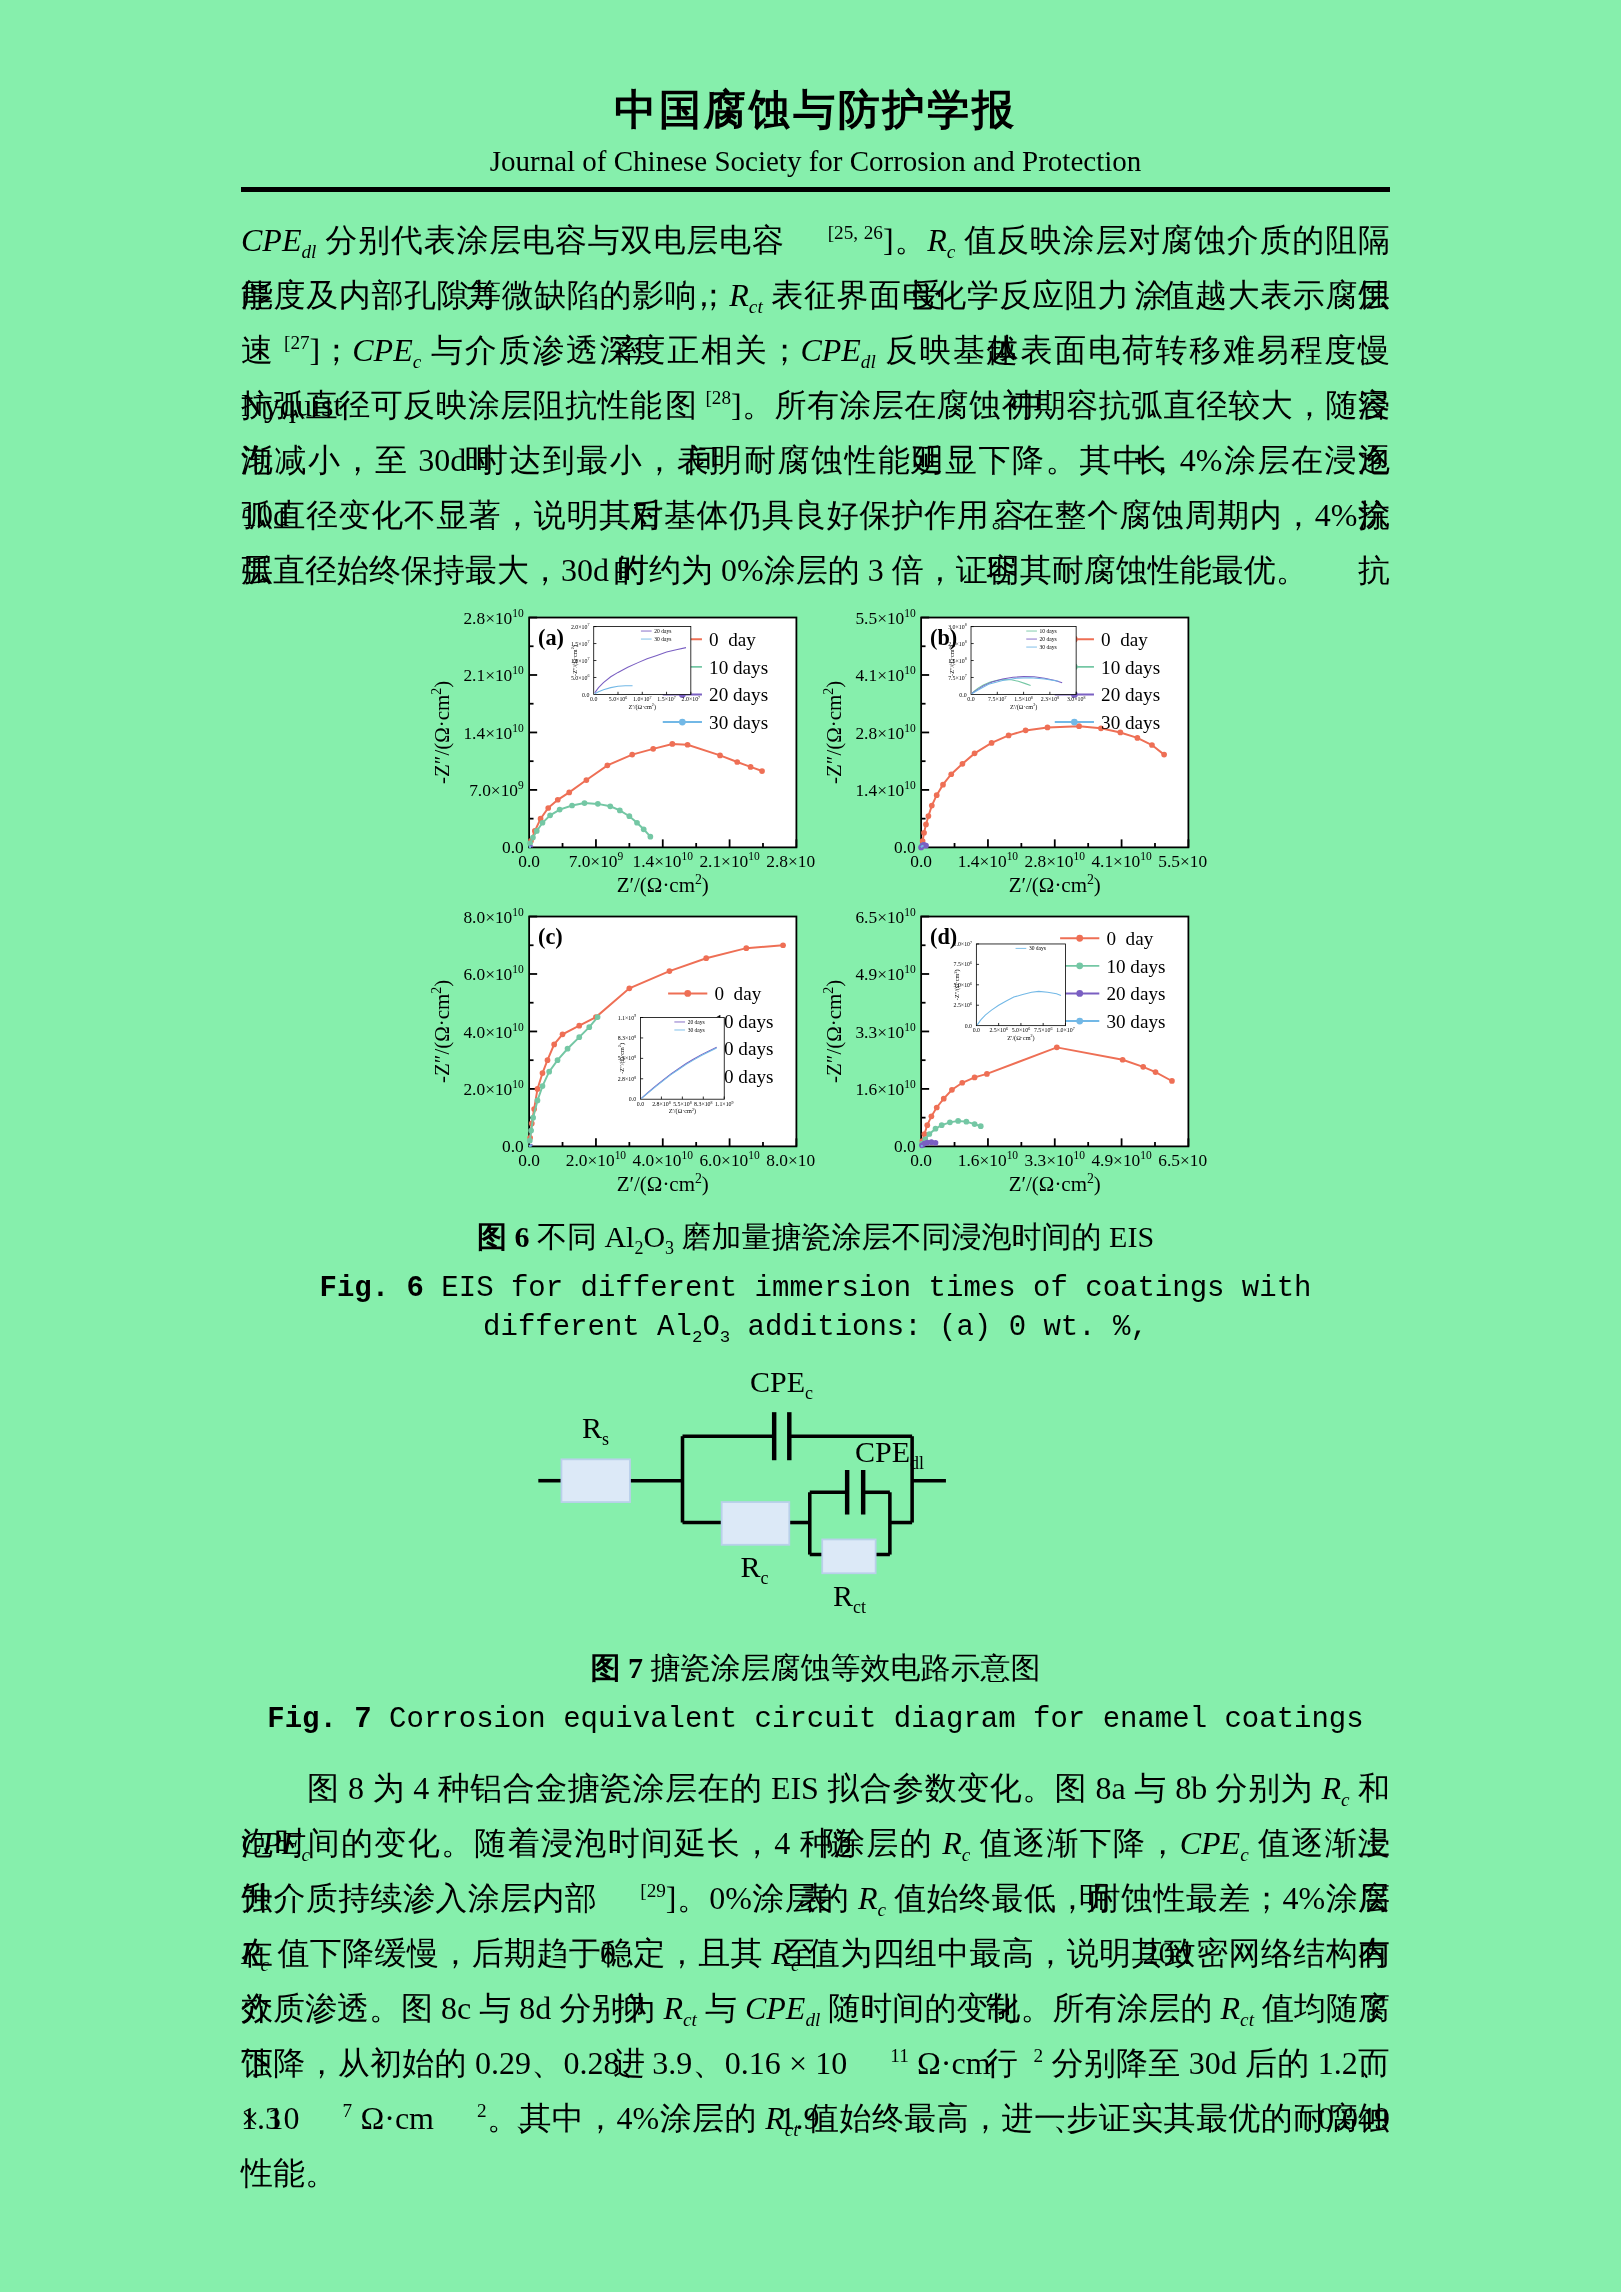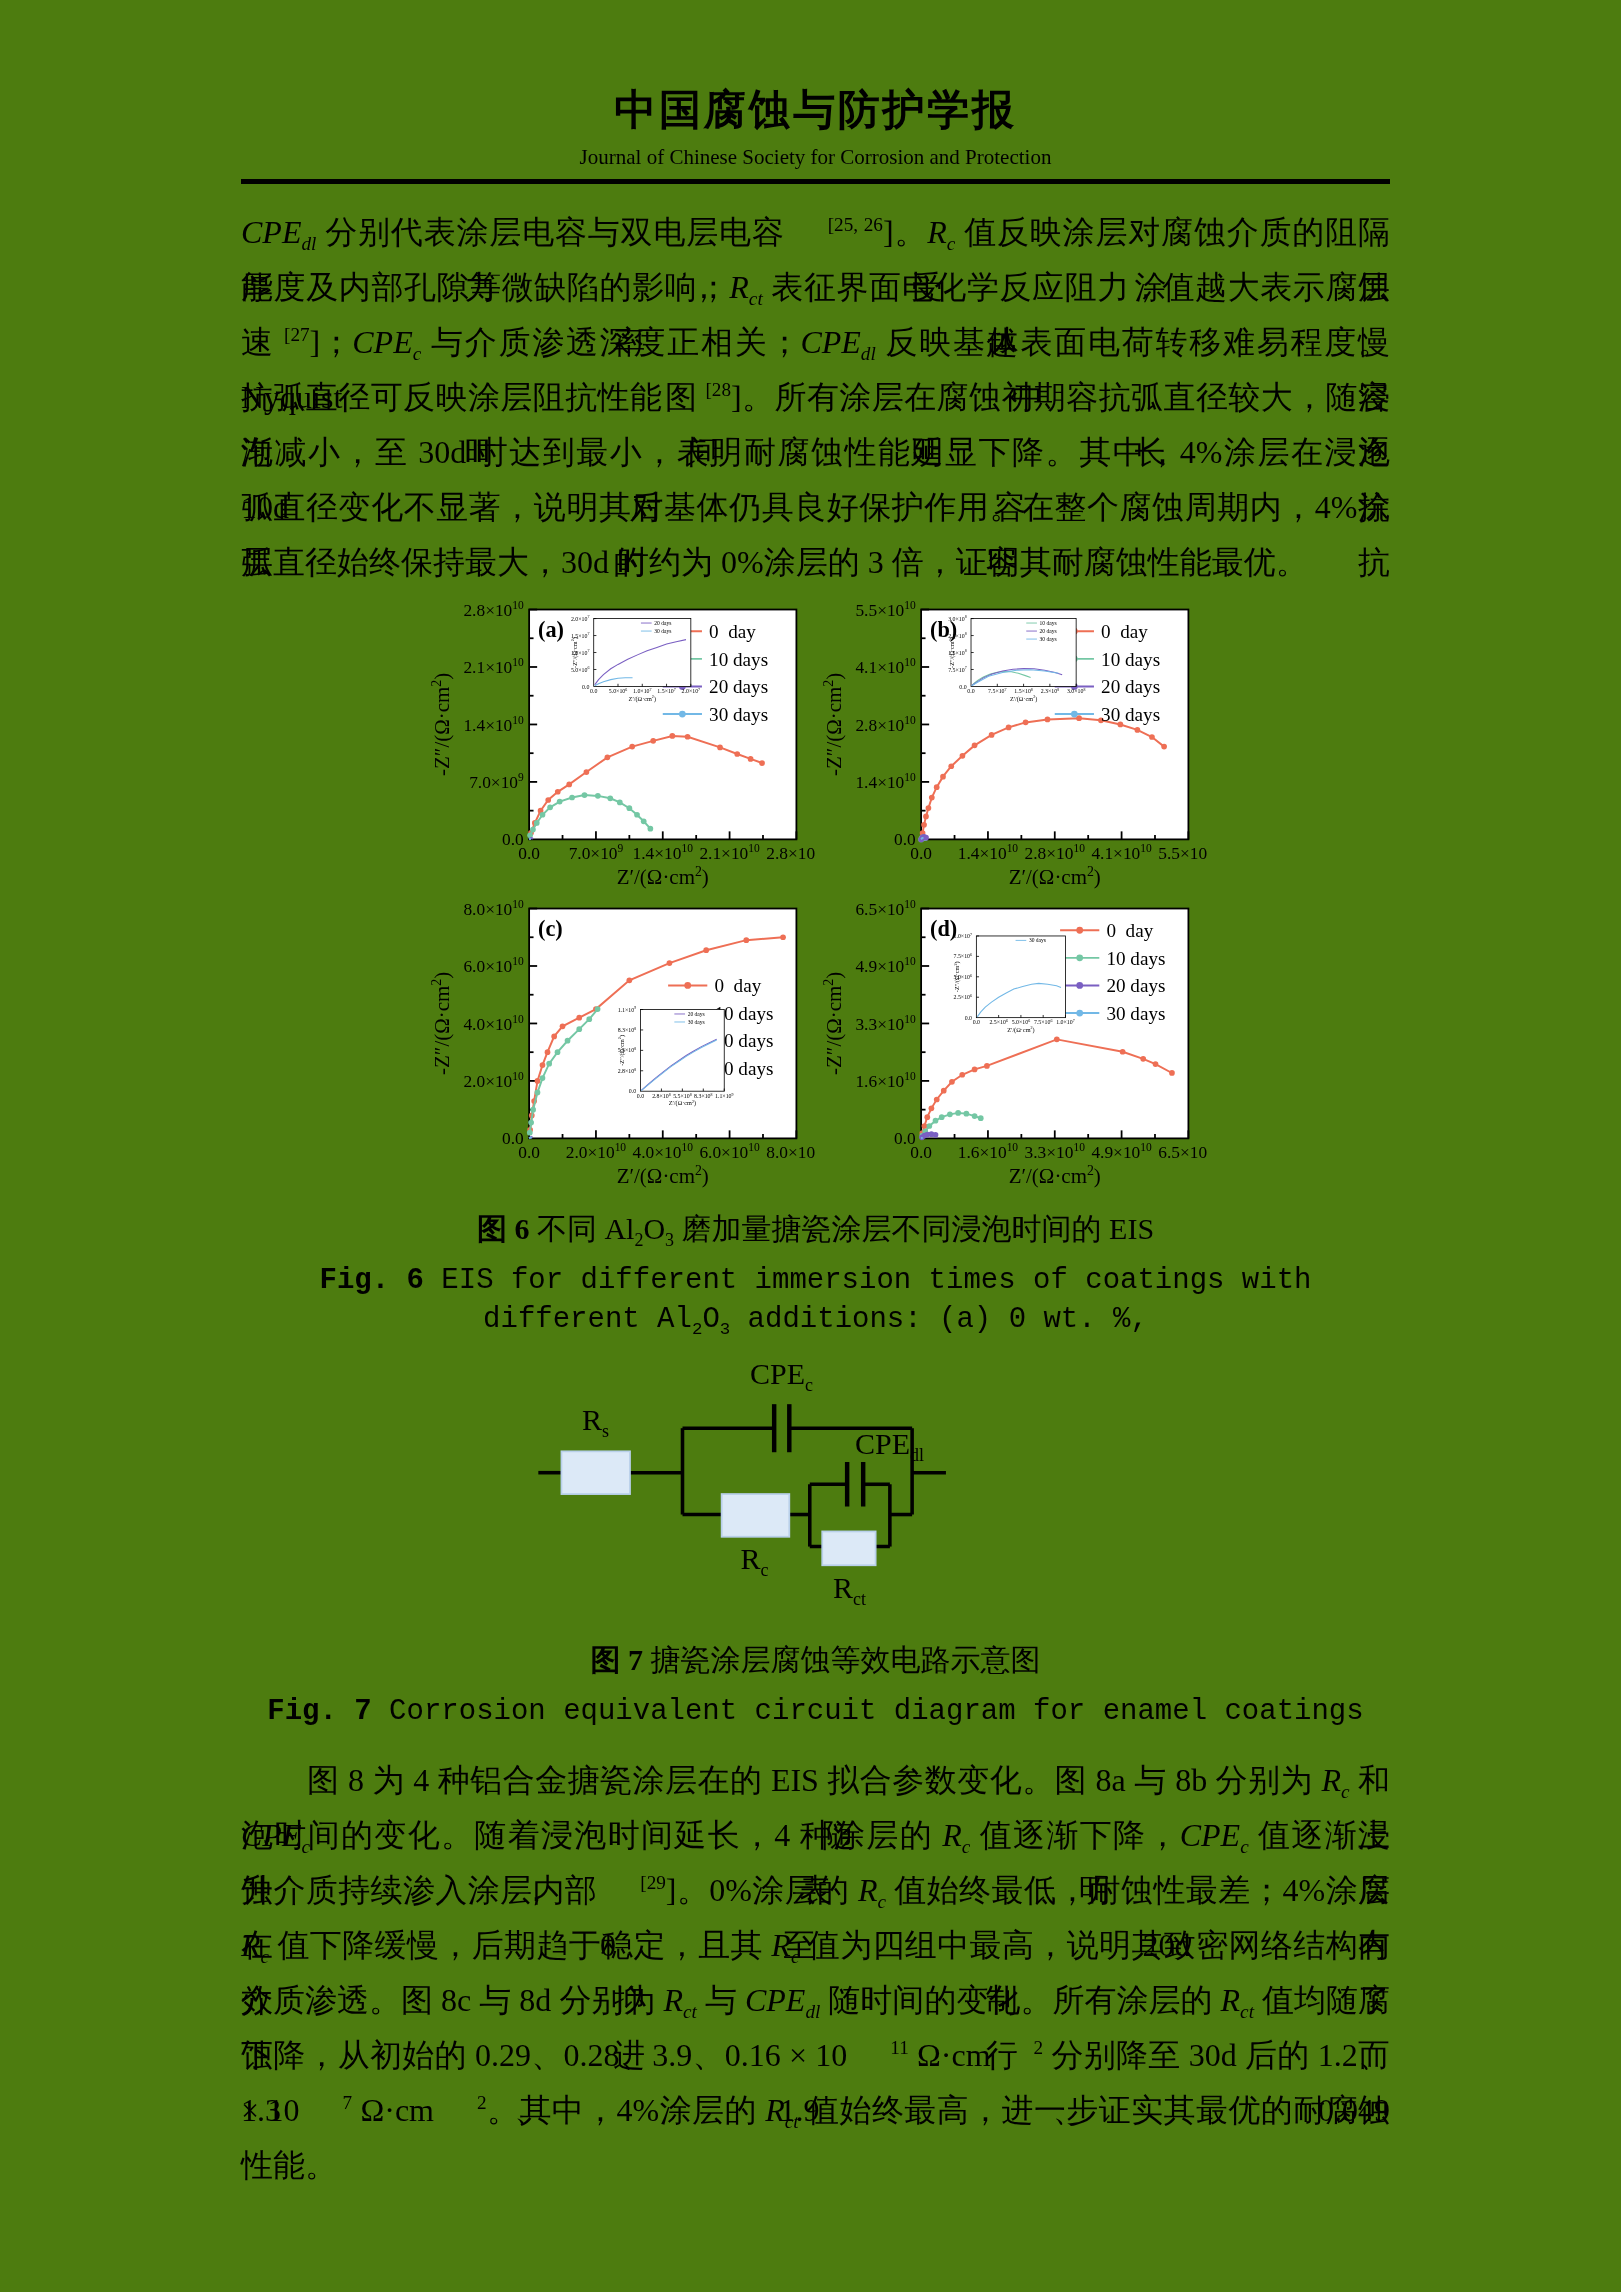--- a/index.html
+++ b/index.html
@@ -1,20 +1,20 @@
 <!DOCTYPE html>
 <html style="font-size:14.3px"><head>
 <meta charset="utf-8">
 <style>
   html,body{margin:0;padding:0;background:#888;}
-  .page{position:relative;width:1622px;height:2293px;background:#4d7c0f;color:#000;
+  .page{position:relative;width:1622px;height:2293px;background:#86efac;color:#000;
     font-family:"Liberation Serif","DejaVu Serif",serif;box-sizing:border-box;
     padding:82px 232px 0 241px;overflow:hidden;}
   .t-cn{font-size:42px;font-weight:bold;text-align:center;letter-spacing:2.7px;}
-  .t-en{font-size:21px;text-align:center;margin-top:7.1px;}
+  .t-en{font-size:29px;text-align:center;margin-top:7.1px;}
   .rule{height:4.5px;background:#000;margin-top:9px;}
   .para{margin-top:21.4px;font-size:32px;}
   .bl{height:55px;line-height:55px;text-align:justify;text-align-last:justify;white-space:normal;}
   .bl.last{text-align-last:left;}
   .indent-first .bl:first-child{text-indent:66px;}
   sup{font-size:0.60em;vertical-align:super;line-height:0;padding-left:43px;}
   sub{font-size:0.60em;vertical-align:sub;line-height:0;}
   .fig6{width:784px;margin:5.3px auto 0;display:grid;grid-template-columns:392px 392px;}
   .cell svg{width:392px;height:299px;display:block;}
   .cap{text-align:center;font-size:30px;line-height:39px;}

